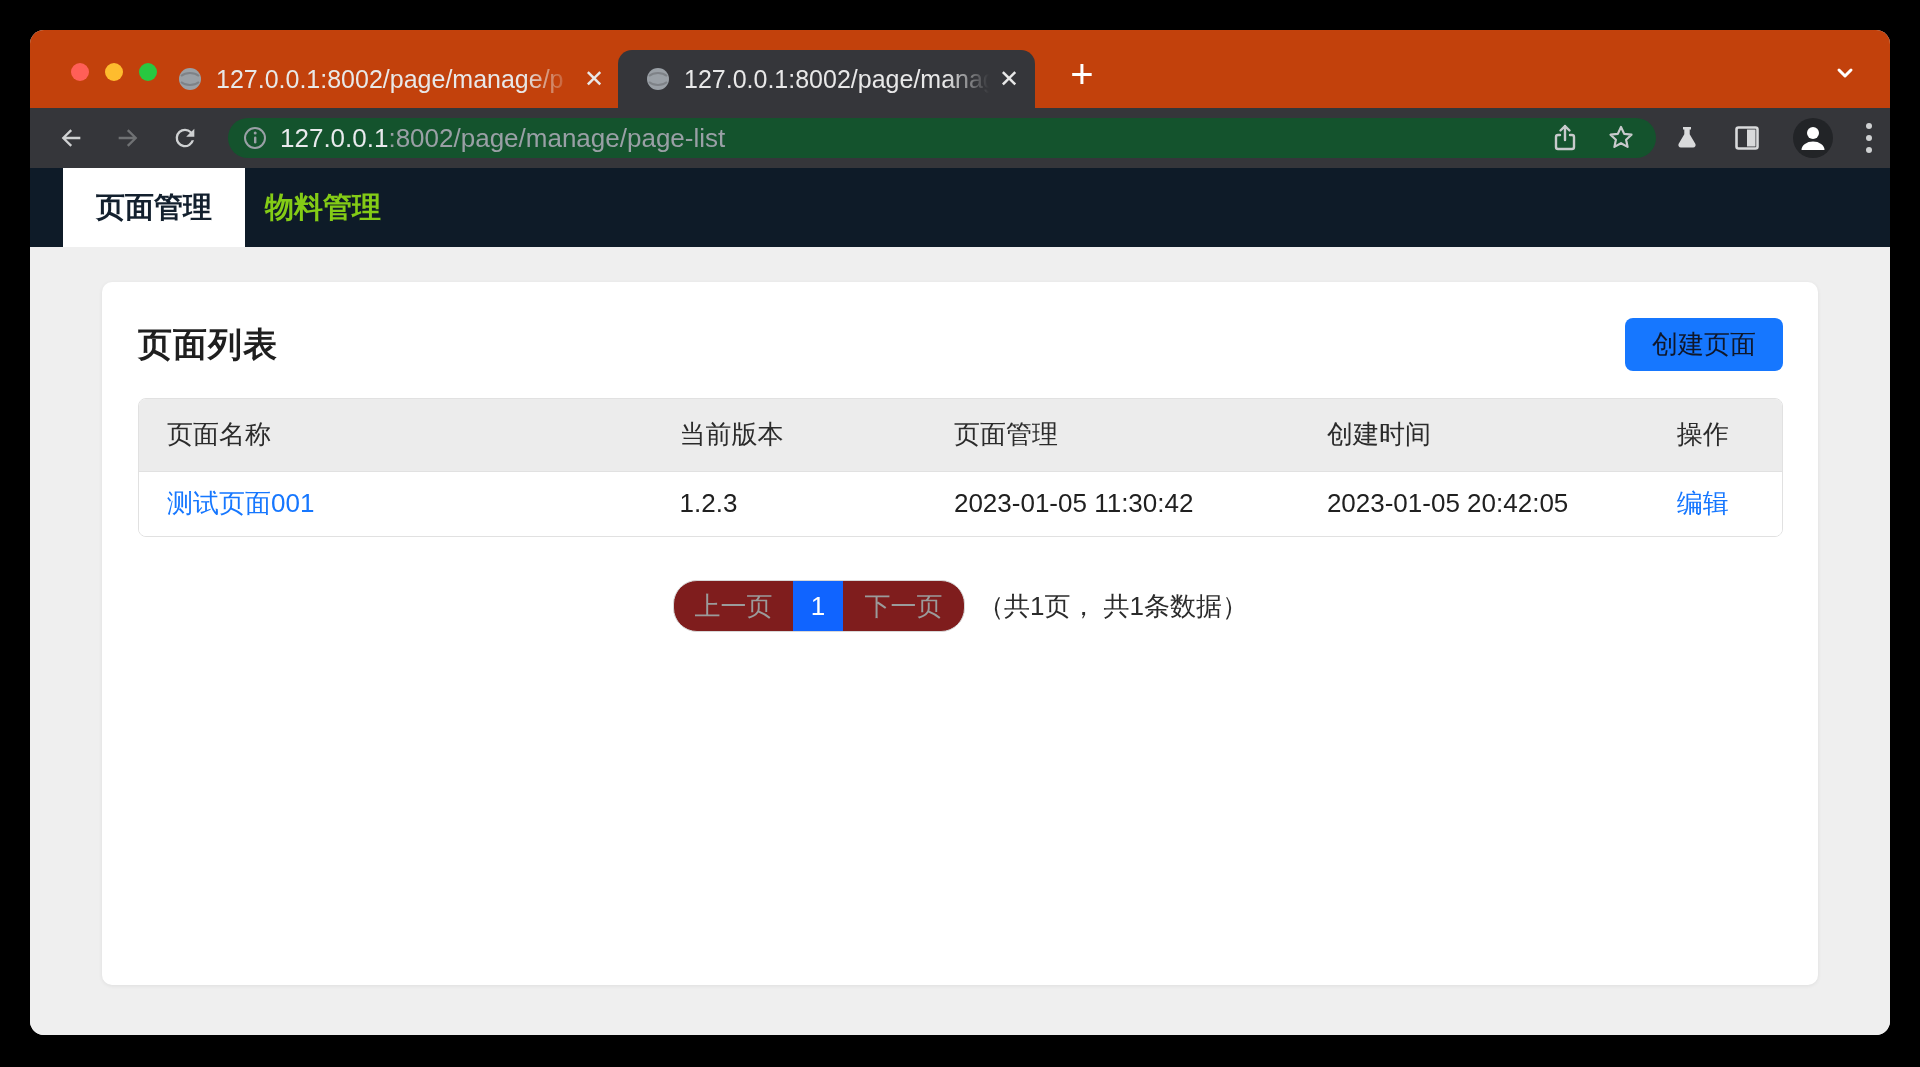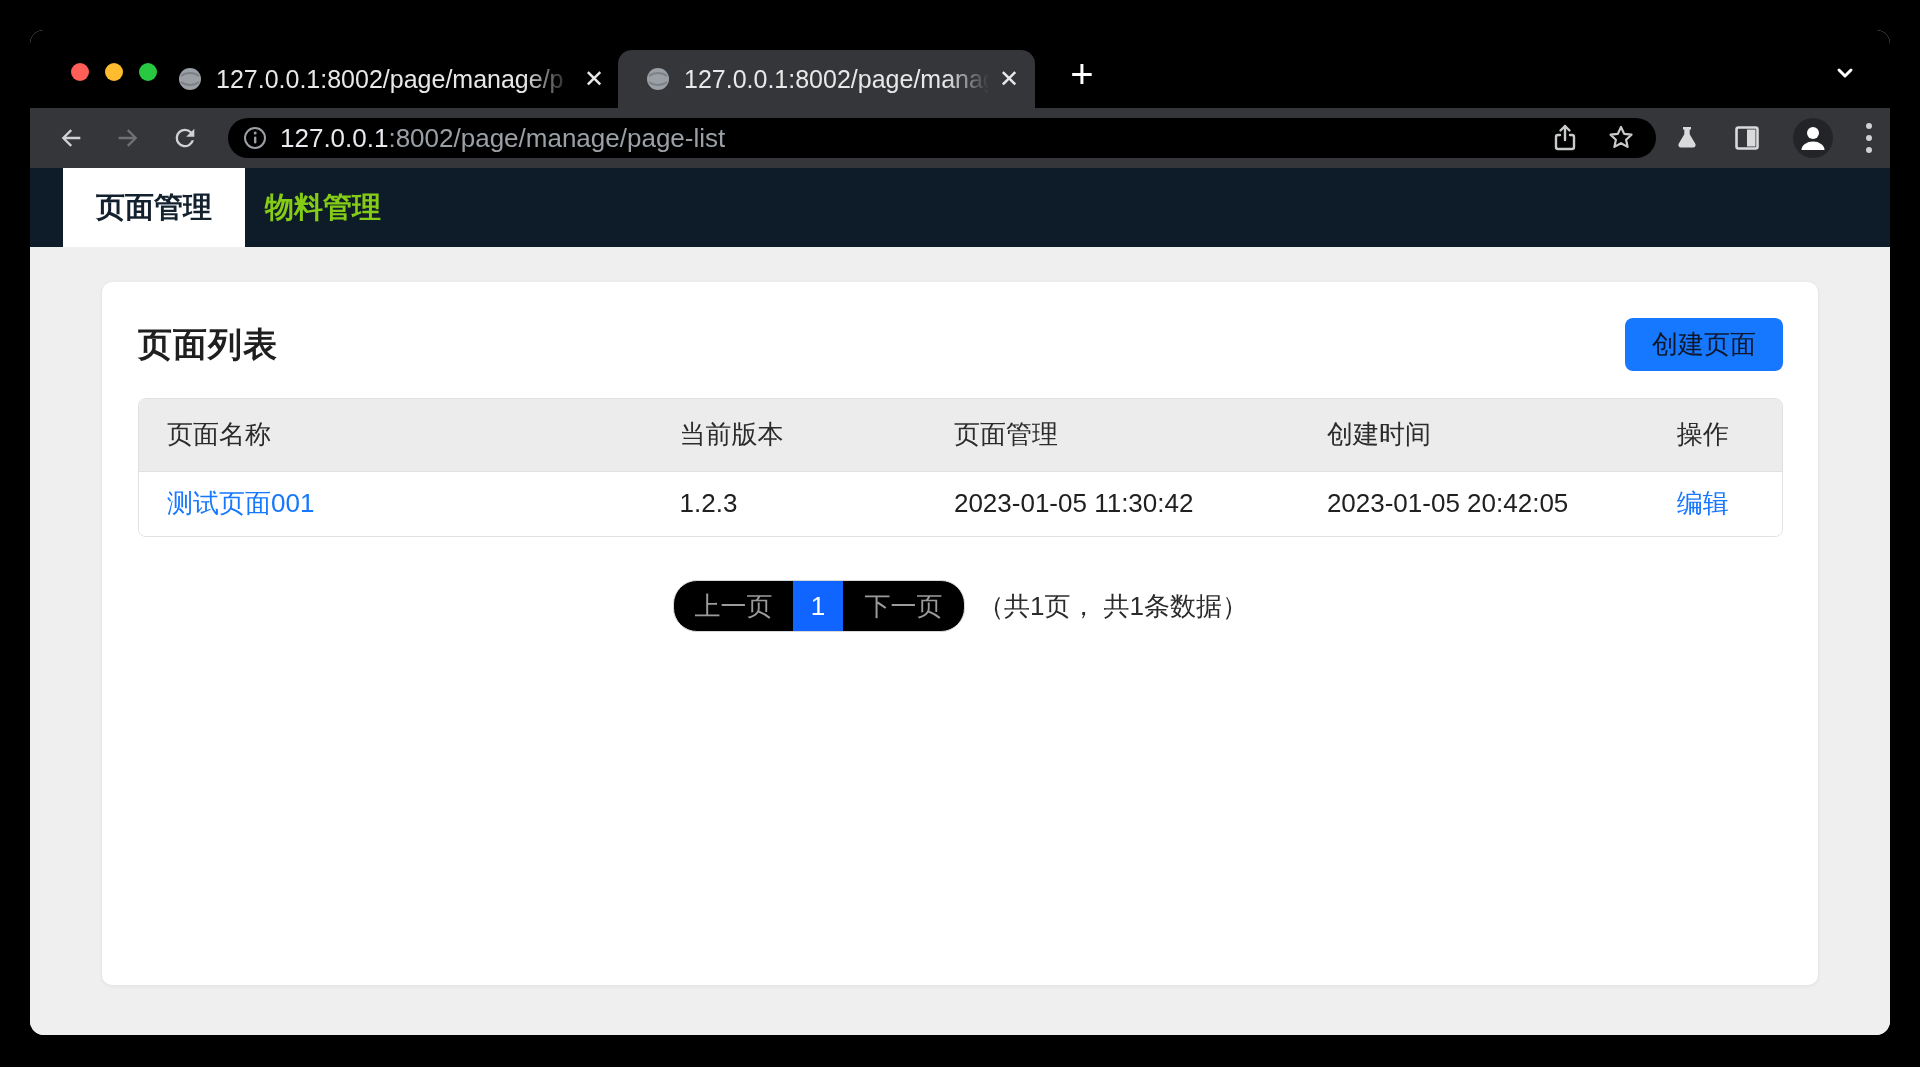--- a/index.html
+++ b/index.html
@@ -5,21 +5,21 @@
   * { margin:0; padding:0; box-sizing:border-box; }
   html,body { width:1920px; height:1067px; background:#000; font-family:"Liberation Sans", sans-serif; overflow:hidden; }
 
   .window{
     position:absolute; left:30px; top:30px; width:1860px; height:1005px;
     border-radius:14px; overflow:hidden; display:flex; flex-direction:column;
     background:#efefef;
   }
 
   
-  .tabstrip{ position:relative; height:78px; background:#000000; flex:none; }
+  .tabstrip{ position:relative; height:78px; background:#c2410c; flex:none; }
   .traffic{ position:absolute; left:41px; top:33px; display:flex; gap:16px; }
   .traffic span{ width:18px; height:18px; border-radius:50%; display:block; }
   .t-red{ background:#ff5f57; } .t-yellow{ background:#febc2e; } .t-green{ background:#28c840; }
 
   .tab{ position:absolute; bottom:0; height:58px; display:flex; align-items:center; }
   .tab-inactive{ left:130px; width:460px; padding:0 16px; background:transparent; }
   .tab-active{ left:588px; width:417px; padding:0 16px 0 26px; background:#35363a; border-radius:14px 14px 0 0; }
   .tab .favicon{ flex:none; margin-right:12px; }
   .tab-title{
     flex:1; color:#e8e8e8; font-size:25px; white-space:nowrap; overflow:hidden;
@@ -28,21 +28,21 @@
   }
   .tab-close{ flex:none; color:#e8e8e8; font-size:24px; line-height:1; margin-left:10px; cursor:default; }
   .newtab{ position:absolute; left:1030px; top:24px; width:44px; height:44px; color:#fff;
            font-size:40px; line-height:40px; text-align:center; font-weight:300; }
   .strip-chevron{ position:absolute; left:1800px; top:28px; }
 
   
   .toolbar{ height:60px; background:#35363a; flex:none; display:flex; align-items:center; padding:0 16px 0 27px; }
   .nav-ico{ width:28px; height:28px; flex:none; margin-right:29px; }
   .addressbar{
-    flex:1; height:40px; background:#000000; border-radius:20px;
+    flex:1; height:40px; background:#14532d; border-radius:20px;
     display:flex; align-items:center; padding:0 20px 0 14px; margin-right:16px; min-width:0;
   }
   .addressbar .url{ flex:1; margin-left:12px; font-size:26px; white-space:nowrap; overflow:hidden; }
   .url .host{ color:#e9eaed; } .url .rest{ color:#9aa0a6; }
   .bar-ico{ width:30px; height:30px; flex:none; }
   .addressbar .bar-ico{ margin-left:26px; }
   .toolbar-right{ display:flex; align-items:center; gap:30px; flex:none; }
 
   
   .navbar{ height:79px; background:#0e1b28; flex:none; display:flex; align-items:stretch; }
@@ -65,21 +65,21 @@
   table{ width:100%; border-collapse:collapse; }
   thead tr{ background:#ececec; height:72px; }
   th{ text-align:left; font-weight:500; font-size:26px; color:#2b2b2b; }
   tbody tr{ height:65px; background:#fff; border-top:1px solid #e1e1e1; }
   td{ font-size:26px; color:#202020; }
   th:first-child, td:first-child{ padding-left:28px; }
   th:last-child, td:last-child{ padding-right:28px; }
   .link{ color:#1677ff; text-decoration:none; cursor:pointer; }
 
   .pagerow{ margin-top:43px; display:flex; justify-content:center; align-items:center; gap:13px; }
-  .pager{ display:flex; height:52px; border:1px solid #d8d8d8; border-radius:24px; overflow:hidden; background:#000000; }
+  .pager{ display:flex; height:52px; border:1px solid #d8d8d8; border-radius:24px; overflow:hidden; background:#7f1d1d; }
   .pager > div{ display:flex; align-items:center; justify-content:center; font-size:26px; }
   .pg-prev{ width:119px; color:#9b9b9b; }
   .pg-cur{ width:50px; background:#1064ff; color:#fff; }
   .pg-next{ width:121px; color:#9b9b9b; }
   .pg-summary{ font-size:26px; color:#2b2b2b; }
 
   svg{ display:block; }
 </style>
 </head>
 <body>

